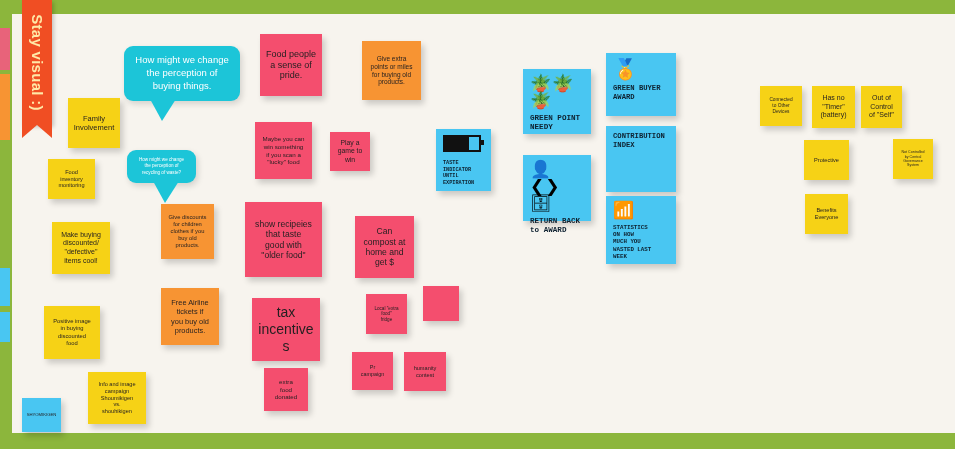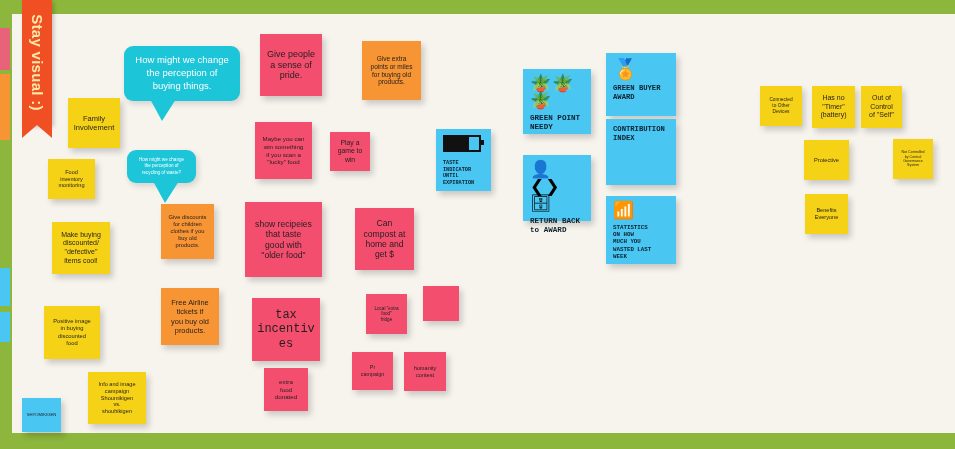--- a/index.html
+++ b/index.html
@@ -125,21 +125,21 @@
       <div class="note n-yellow" style="left: 44px; top: 306px; width: 56px; height: 53px; font-size: 5.8px;"><span>Positive image
 in buying
 discounted
 food</span></div>
       <div class="note n-yellow" style="left: 88px; top: 372px; width: 58px; height: 52px; font-size: 5.6px;"><span>Info and image
 campaign
 Shoumikigen
 vs.
 shouhikigen</span></div>
       <div class="note n-blue" style="left: 22px; top: 398px; width: 39px; height: 34px; font-size: 4.2px;"><span>SHYOMIKIGEN</span></div>
-      <div class="note n-pink" style="left: 260px; top: 34px; width: 62px; height: 62px; font-size: 9px;"><span>Give people
+      <div class="note n-pink" style="left: 260px; top: 34px; width: 62px; height: 62px; font-size: 9px;"><span>Food people
 a sense of
 pride.</span></div>
       <div class="note n-orange" style="left: 362px; top: 41px; width: 59px; height: 59px; font-size: 6.5px;"><span>Give extra
 points or miles
 for buying old
 products.</span></div>
       <div class="note n-pink" style="left: 255px; top: 122px; width: 57px; height: 57px; font-size: 6.2px;"><span>Maybe you can
 win something
 if you scan a
 "lucky" food</span></div>
@@ -152,25 +152,25 @@
 buy old
 products.</span></div>
       <div class="note n-orange" style="left: 161px; top: 288px; width: 58px; height: 57px; font-size: 7.4px;"><span>Free Airline
 tickets if
 you buy old
 products.</span></div>
       <div class="note n-pink" style="left: 245px; top: 202px; width: 77px; height: 75px; font-size: 8.6px;"><span>show recipeies
 that taste
 good with
 "older food"</span></div>
-      <div class="note n-pink" style="left: 355px; top: 208px; width: 59px; height: 62px; font-size: 8.6px;"><span>Can
+      <div class="note n-pink" style="left: 355px; top: 216px; width: 59px; height: 62px; font-size: 8.6px;"><span>Can
 compost at
 home and
 get $</span></div>
-      <div class="note n-pink" style="left: 252px; top: 298px; width: 68px; height: 63px; font-size: 12px; font-family: Liberation Mono, monospace;"><span>tax
+      <div class="note n-pink" style="left: 252px; top: 298px; width: 68px; height: 63px; font-size: 14px;"><span>tax
 incentives</span></div>
       <div class="note n-pink" style="left: 366px; top: 294px; width: 41px; height: 40px; font-size: 4.6px;"><span>Local "extra
 food"
 fridge</span></div>
       <div class="note n-pink" style="left: 423px; top: 286px; width: 36px; height: 35px; font-size: 6px;"><span></span></div>
       <div class="note n-pink" style="left: 352px; top: 352px; width: 41px; height: 38px; font-size: 5.4px;"><span>Pr
 campaign</span></div>
       <div class="note n-pink" style="left: 404px; top: 352px; width: 42px; height: 39px; font-size: 5.6px;"><span>humanity
 contest</span></div>
       <div class="note n-pink" style="left: 264px; top: 368px; width: 44px; height: 43px; font-size: 6.2px;"><span>extra
@@ -209,21 +209,21 @@
       <div class="iconnote" style="left: 523px; top: 155px; width: 68px; height: 66px;">
         <div class="ico">👤 ❮❯ 🗄</div>
         <div class="lbl" style="font-size: 7.6px; white-space: pre-line;">RETURN BACK
 to AWARD</div>
       </div>
       <div class="iconnote" style="left: 606px; top: 53px; width: 70px; height: 63px;">
         <div class="ico"><span class="awd">🏅</span></div>
         <div class="lbl" style="font-size: 7.2px; white-space: pre-line;">GREEN BUYER
 AWARD</div>
       </div>
-      <div class="iconnote" style="left: 606px; top: 119px; width: 70px; height: 66px;">
+      <div class="iconnote" style="left: 606px; top: 126px; width: 70px; height: 66px;">
         <div class="lbl" style="font-size: 7.2px; white-space: pre-line;">CONTRIBUTION
 INDEX</div>
       </div>
       <div class="iconnote" style="left: 606px; top: 196px; width: 70px; height: 68px;">
         <div class="ico">📶</div>
         <div class="lbl" style="font-size: 5.8px; white-space: pre-line;">STATISTICS
 ON HOW
 MUCH YOU
 WASTED LAST
 WEEK</div>

